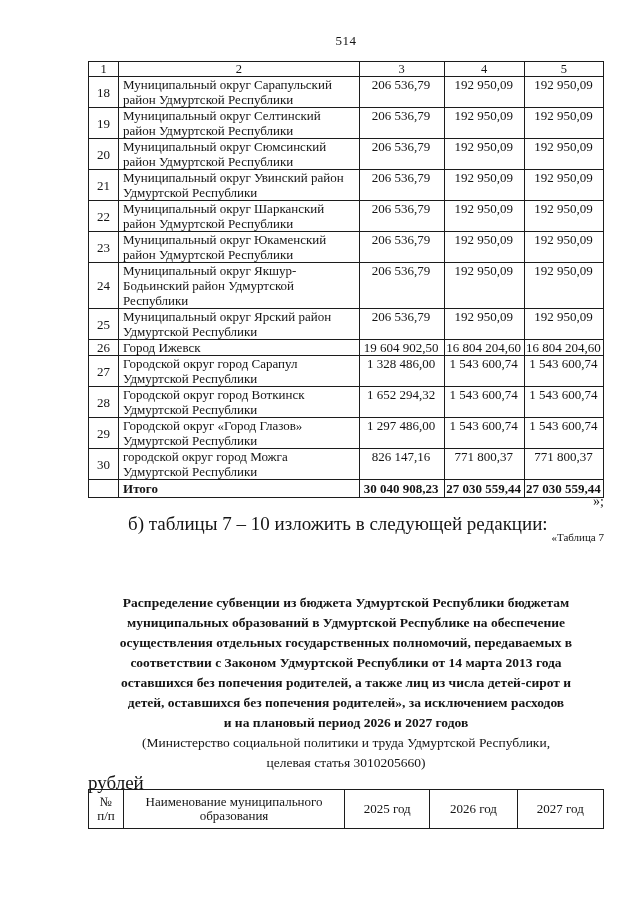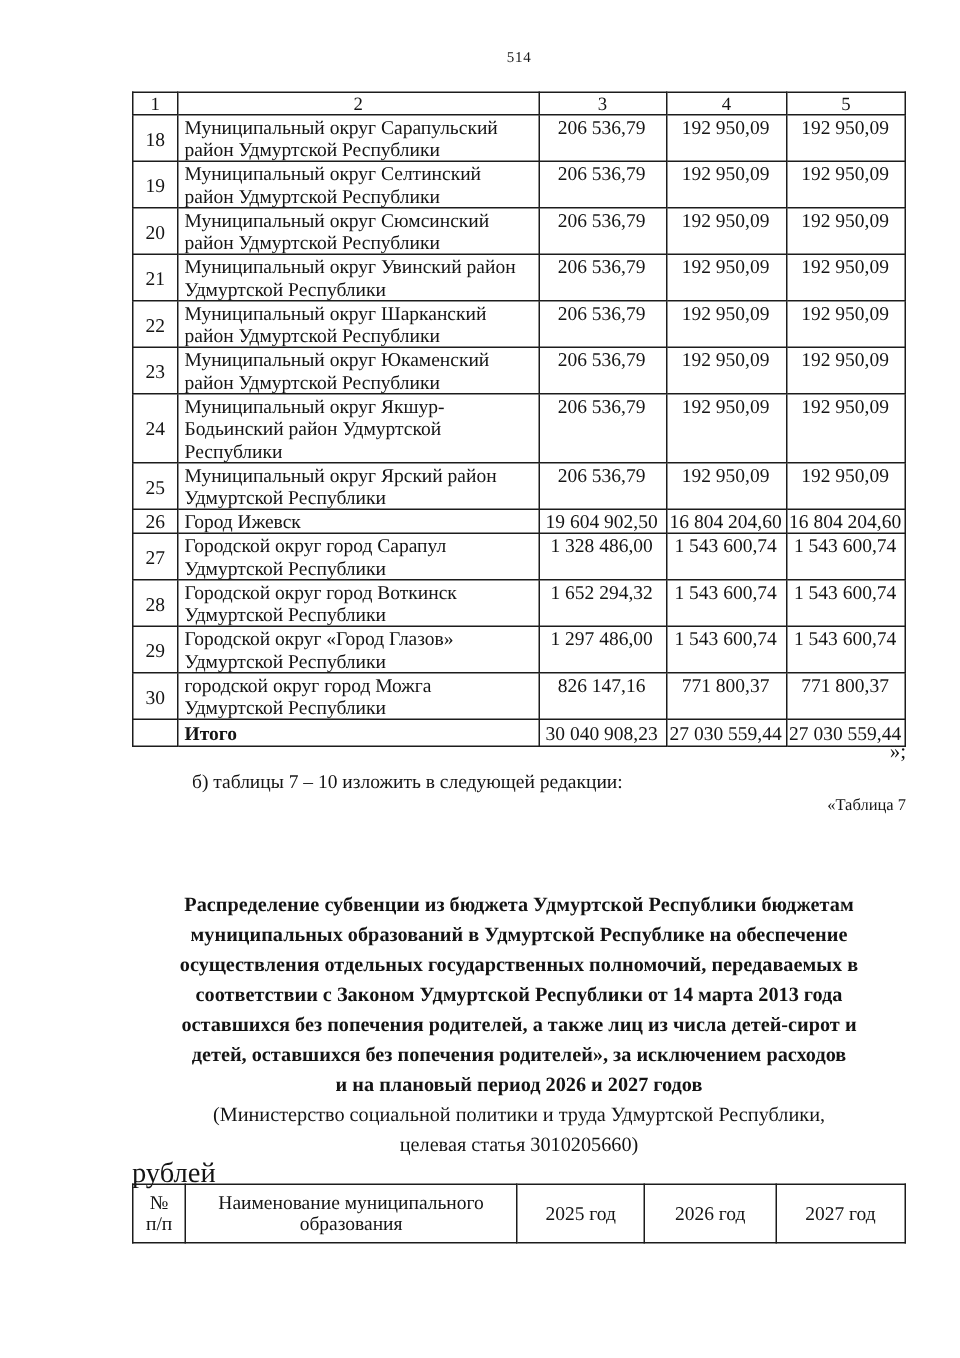--- a/index.html
+++ b/index.html
@@ -2,38 +2,38 @@
 <html><head>
 <meta charset="utf-8">
 <style>
   html,body{margin:0;padding:0;}
   body{
     width:640px;height:905px;position:relative;background:#ffffff;
     font-family:"Liberation Serif","DejaVu Serif",serif;color:#141414;
     overflow:hidden;
   }
   .abs{position:absolute;left:88px;width:516px;}
-  .page-number{top:33px;text-align:center;font-size:10px;letter-spacing:.5px;}
+  .page-number{top:33px;text-align:center;font-size:13px;letter-spacing:.5px;}
 
   table{border-collapse:collapse;table-layout:fixed;width:516px;}
   td{border:1px solid #1c1c1c;overflow:hidden;}
 
   
   .t1{top:61px;font-size:13px;line-height:15px;}
   .t1 td{padding:0;}
   .t1 .hd{text-align:center;font-size:12.5px;height:14px;line-height:13px;vertical-align:middle;}
   .t1 .c-num{text-align:center;vertical-align:middle;}
   .t1 .c-name{text-align:left;vertical-align:top;padding:0 3px 0 4px;}
   .t1 .c-val{text-align:center;vertical-align:top;padding:0 2px 0 1px;white-space:nowrap;}
-  .t1 .total td{font-weight:normal;height:17px;vertical-align:middle;}
+  .t1 .total td{font-weight:bold;height:17px;vertical-align:middle;}
   .t1 .total .c-name{font-weight:bold;}
 
   
   .closing-mark{top:494px;text-align:right;font-size:14px;}
-  .paragraph{top:513px;padding-left:40px;font-size:13px;box-sizing:border-box;}
+  .paragraph{top:513px;padding-left:40px;font-size:19px;box-sizing:border-box;}
   .table-label{top:531px;text-align:right;font-size:11px;}
 
   
   .heading{top:557px;text-align:center;font-size:13.5px;line-height:20px;margin-top:36px;}
   .heading .hl{font-weight:bold;white-space:nowrap;}
   .heading .ml{font-weight:normal;white-space:nowrap;}
 
   
   .units{top:772px;text-align:left;font-size:19px;padding-right:6px;box-sizing:border-box;}
   .t2{top:789px;font-size:13px;line-height:14px;}

